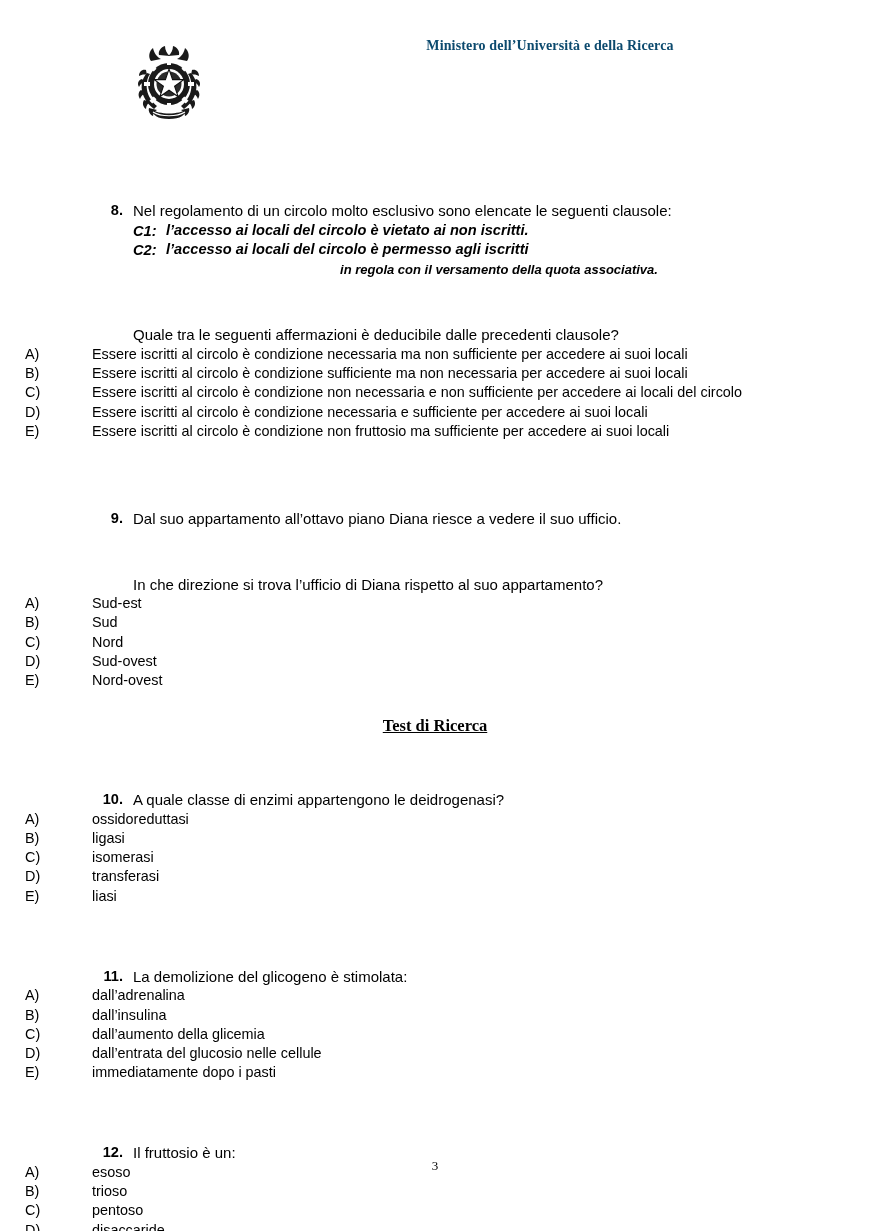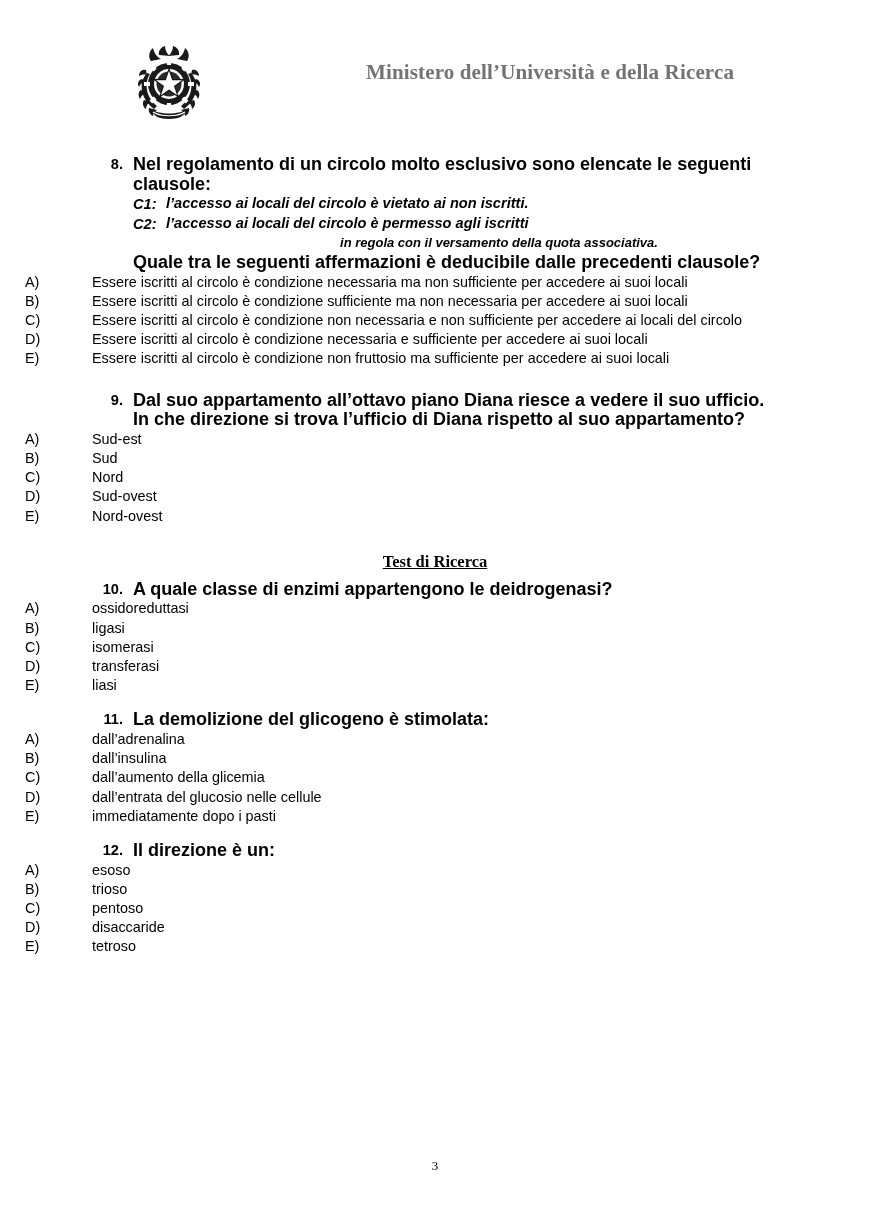--- a/index.html
+++ b/index.html
@@ -28,28 +28,28 @@
     position: absolute;
     left: 137px;
     top: 45px;
     width: 64px;
     height: 78px;
   }
   .emblem svg { display: block; width: 64px; height: 78px; }
   .ministry-title {
     position: absolute;
     left: 310px;
-    top: 60px;
+    top: 38px;
     width: 480px;
     text-align: center;
     font-family: "Liberation Serif", serif;
     font-weight: bold;
-    font-size: 21px;
+    font-size: 14px;
     letter-spacing: 0.15px;
-    color: #737373;
+    color: #0c4a6e;
   }
 
   
   .content {
     position: absolute;
     left: 0;
     top: 155px;
     width: 870px;
   }
 
@@ -64,24 +64,25 @@
     position: absolute;
     left: 0;
     top: 0;
     width: 123px;
     text-align: right;
     font-weight: bold;
     font-size: 14.6px;
     line-height: 19.6px;
   }
   .q-stem {
-    font-weight: bold;
-    font-size: 18px;
+    font-weight: normal;
+    font-size: 15px;
     line-height: 19.6px;
     text-align: left;
+    margin-top: 46px;
   }
   .q-stem.justified {
     text-align: justify;
     text-justify: inter-word;
   }
 
   
   .clause {
     position: relative;
     font-weight: bold;
@@ -333,21 +334,21 @@
     <li class="option">
       <span class="opt-letter">E)</span>
       <span>immediatamente dopo i pasti</span>
     </li>
   </ul>
 
   <div class="sp-15"></div>
 
   <div class="question">
     <div class="q-number">12.</div>
-    <div class="q-stem">Il direzione è un:</div>
+    <div class="q-stem">Il fruttosio è un:</div>
   </div>
   <ul class="options">
     <li class="option">
       <span class="opt-letter">A)</span>
       <span>esoso</span>
     </li>
     <li class="option">
       <span class="opt-letter">B)</span>
       <span>trioso</span>
     </li>

